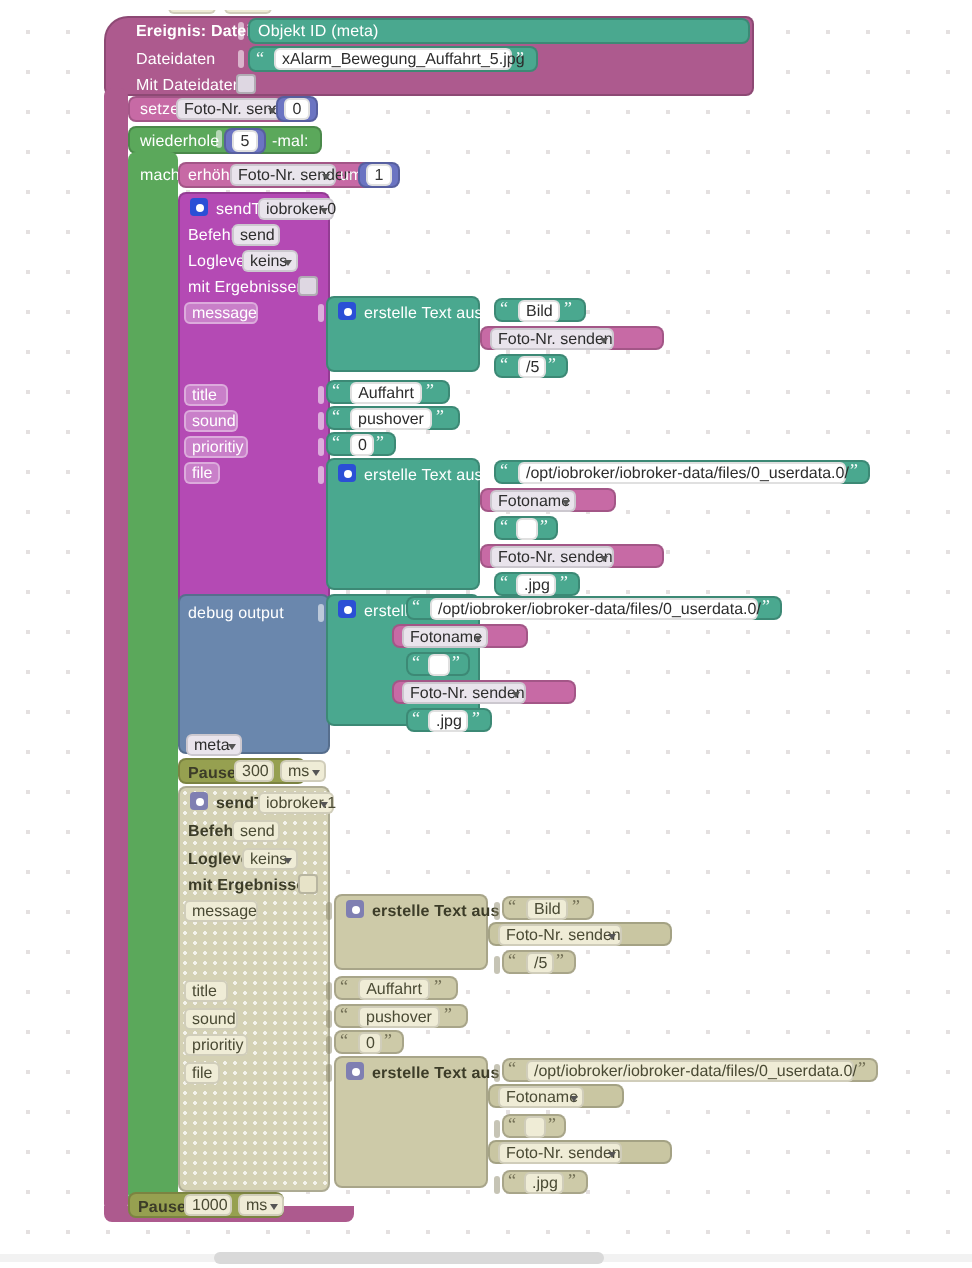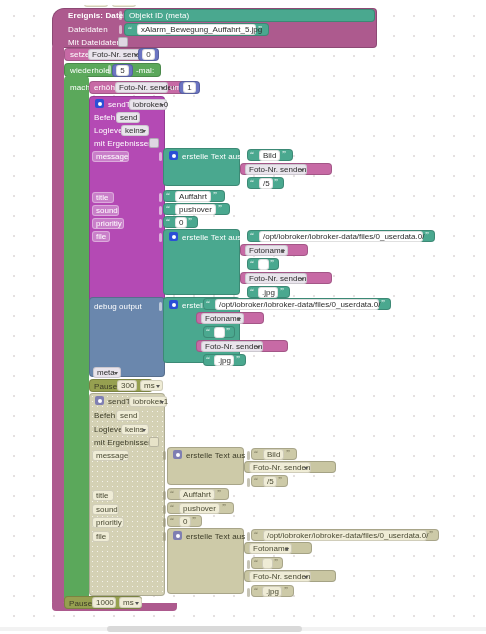--- a/index.html
+++ b/index.html
@@ -44,21 +44,21 @@
     background-size:5px 5px;
   }
   .dis-text{background-color:#cdcaa8 !important;}
   .dis-dark{background-color:#c9c6a2 !important;}
 
   
   .lbl{
     position:absolute;color:#fff;font-size:8px;line-height:10px;
     white-space:nowrap;letter-spacing:.1px;
   }
-  .lbl.dark{color:#3c3c28;}
+  .lbl.dark{color:#3c3c28;font-weight:bold;}
 
   
   .fld{
     position:absolute;box-sizing:border-box;height:11px;line-height:10px;
     font-size:8px;white-space:nowrap;border-radius:3px;
     padding:0 3px;color:#2d2d2d;background:#ffffff;
     border:1px solid rgba(0,0,0,.12);
   }
   .fld.sh{background:#e9e4ec;}           
   .fld.num{background:#ffffff;color:#333;text-align:center;}

